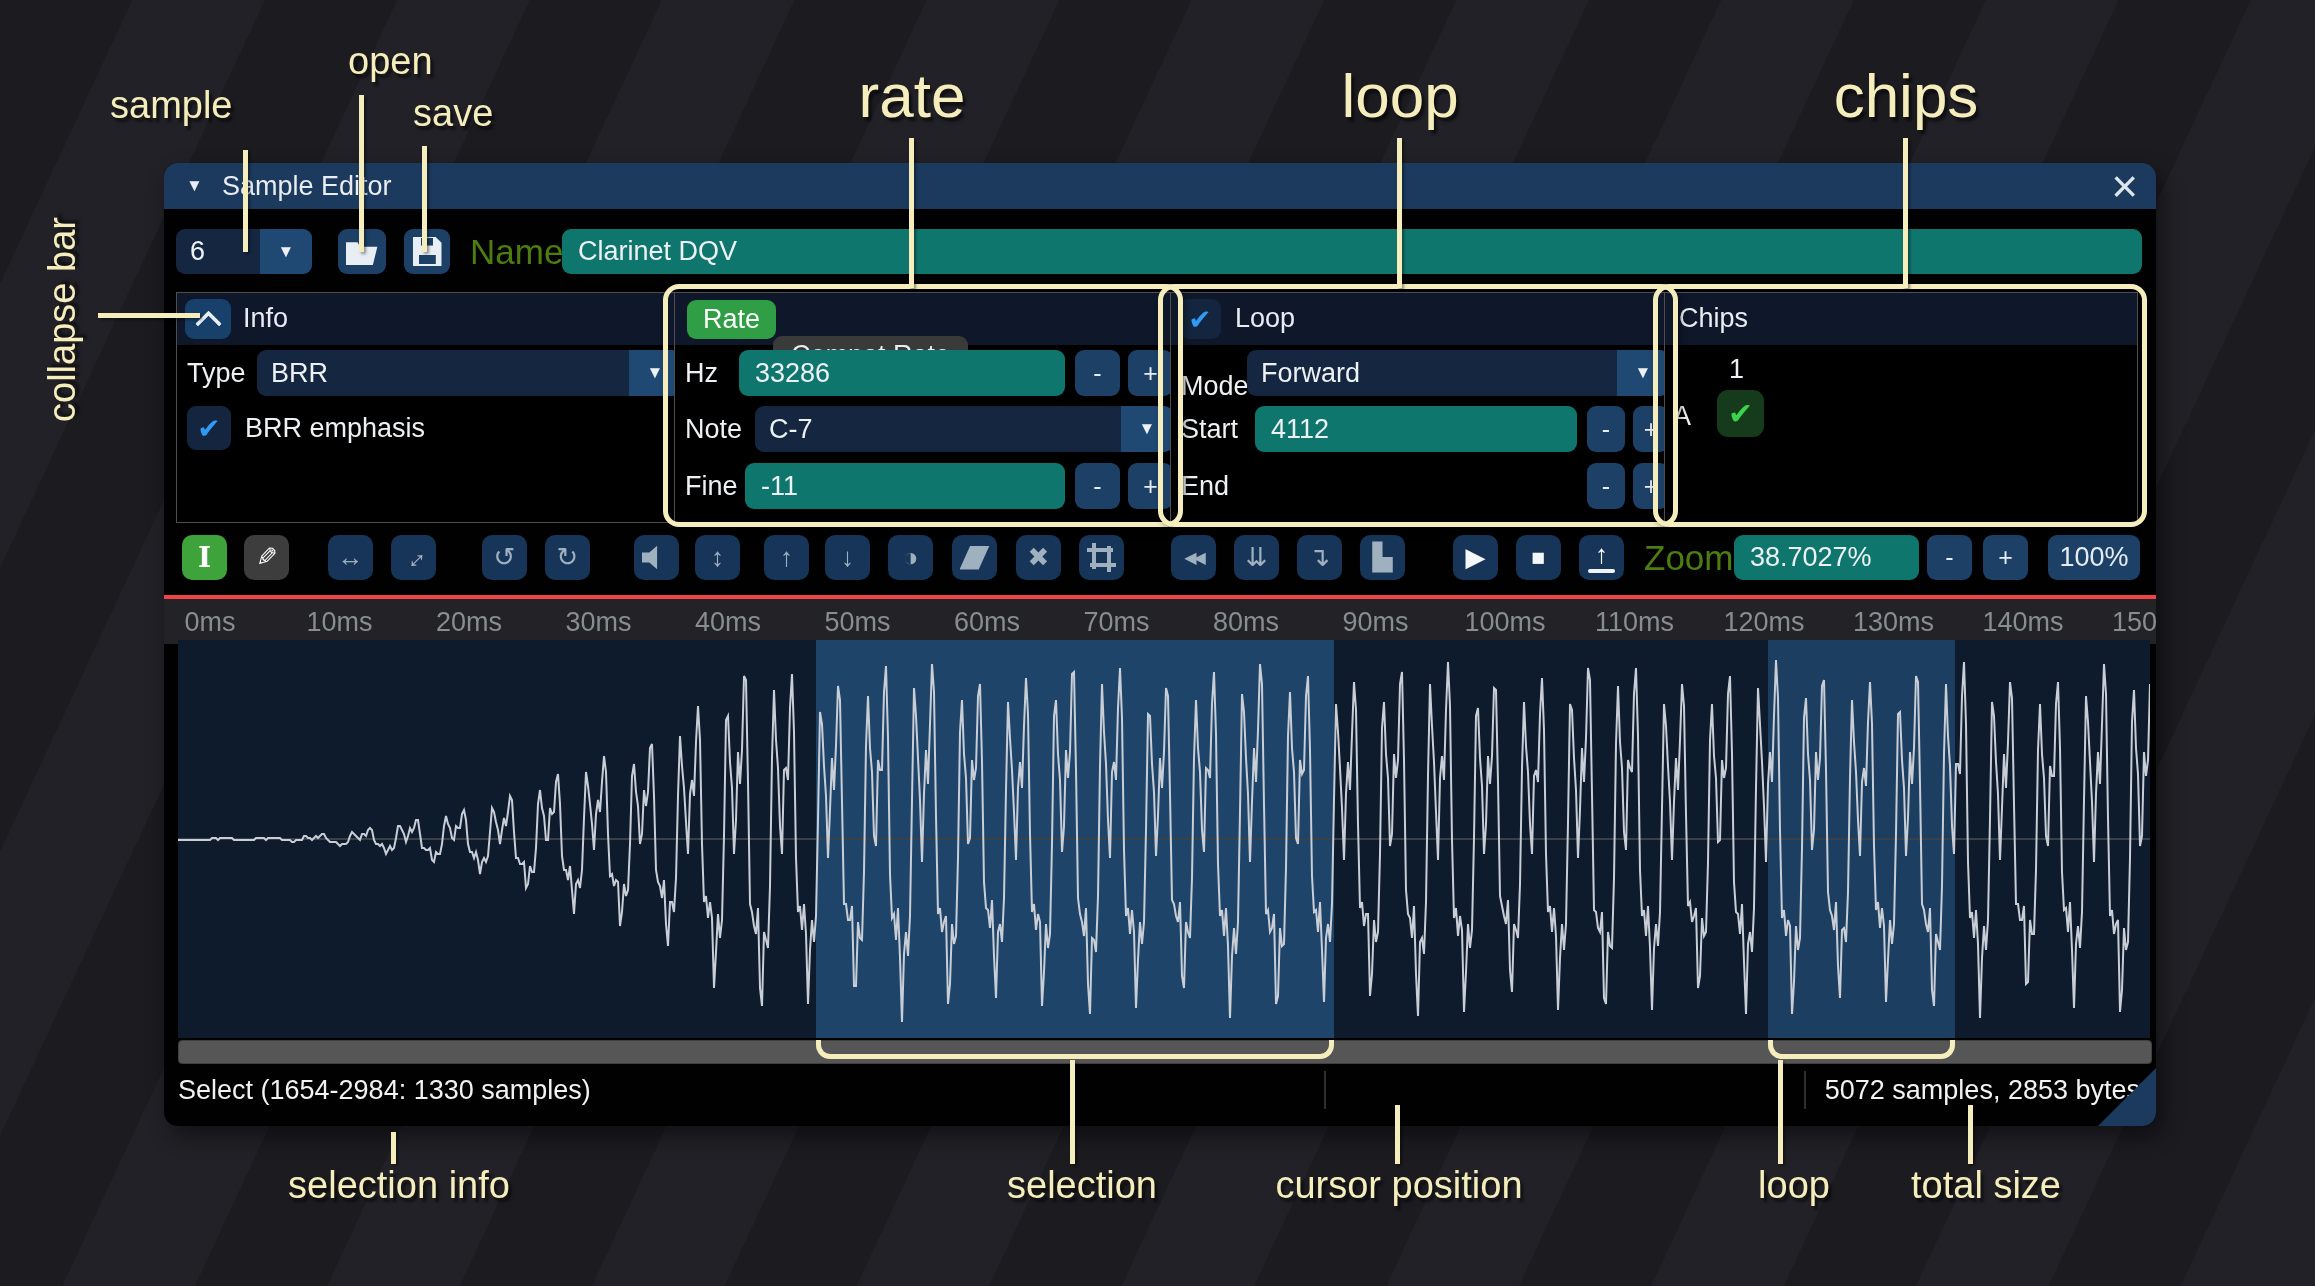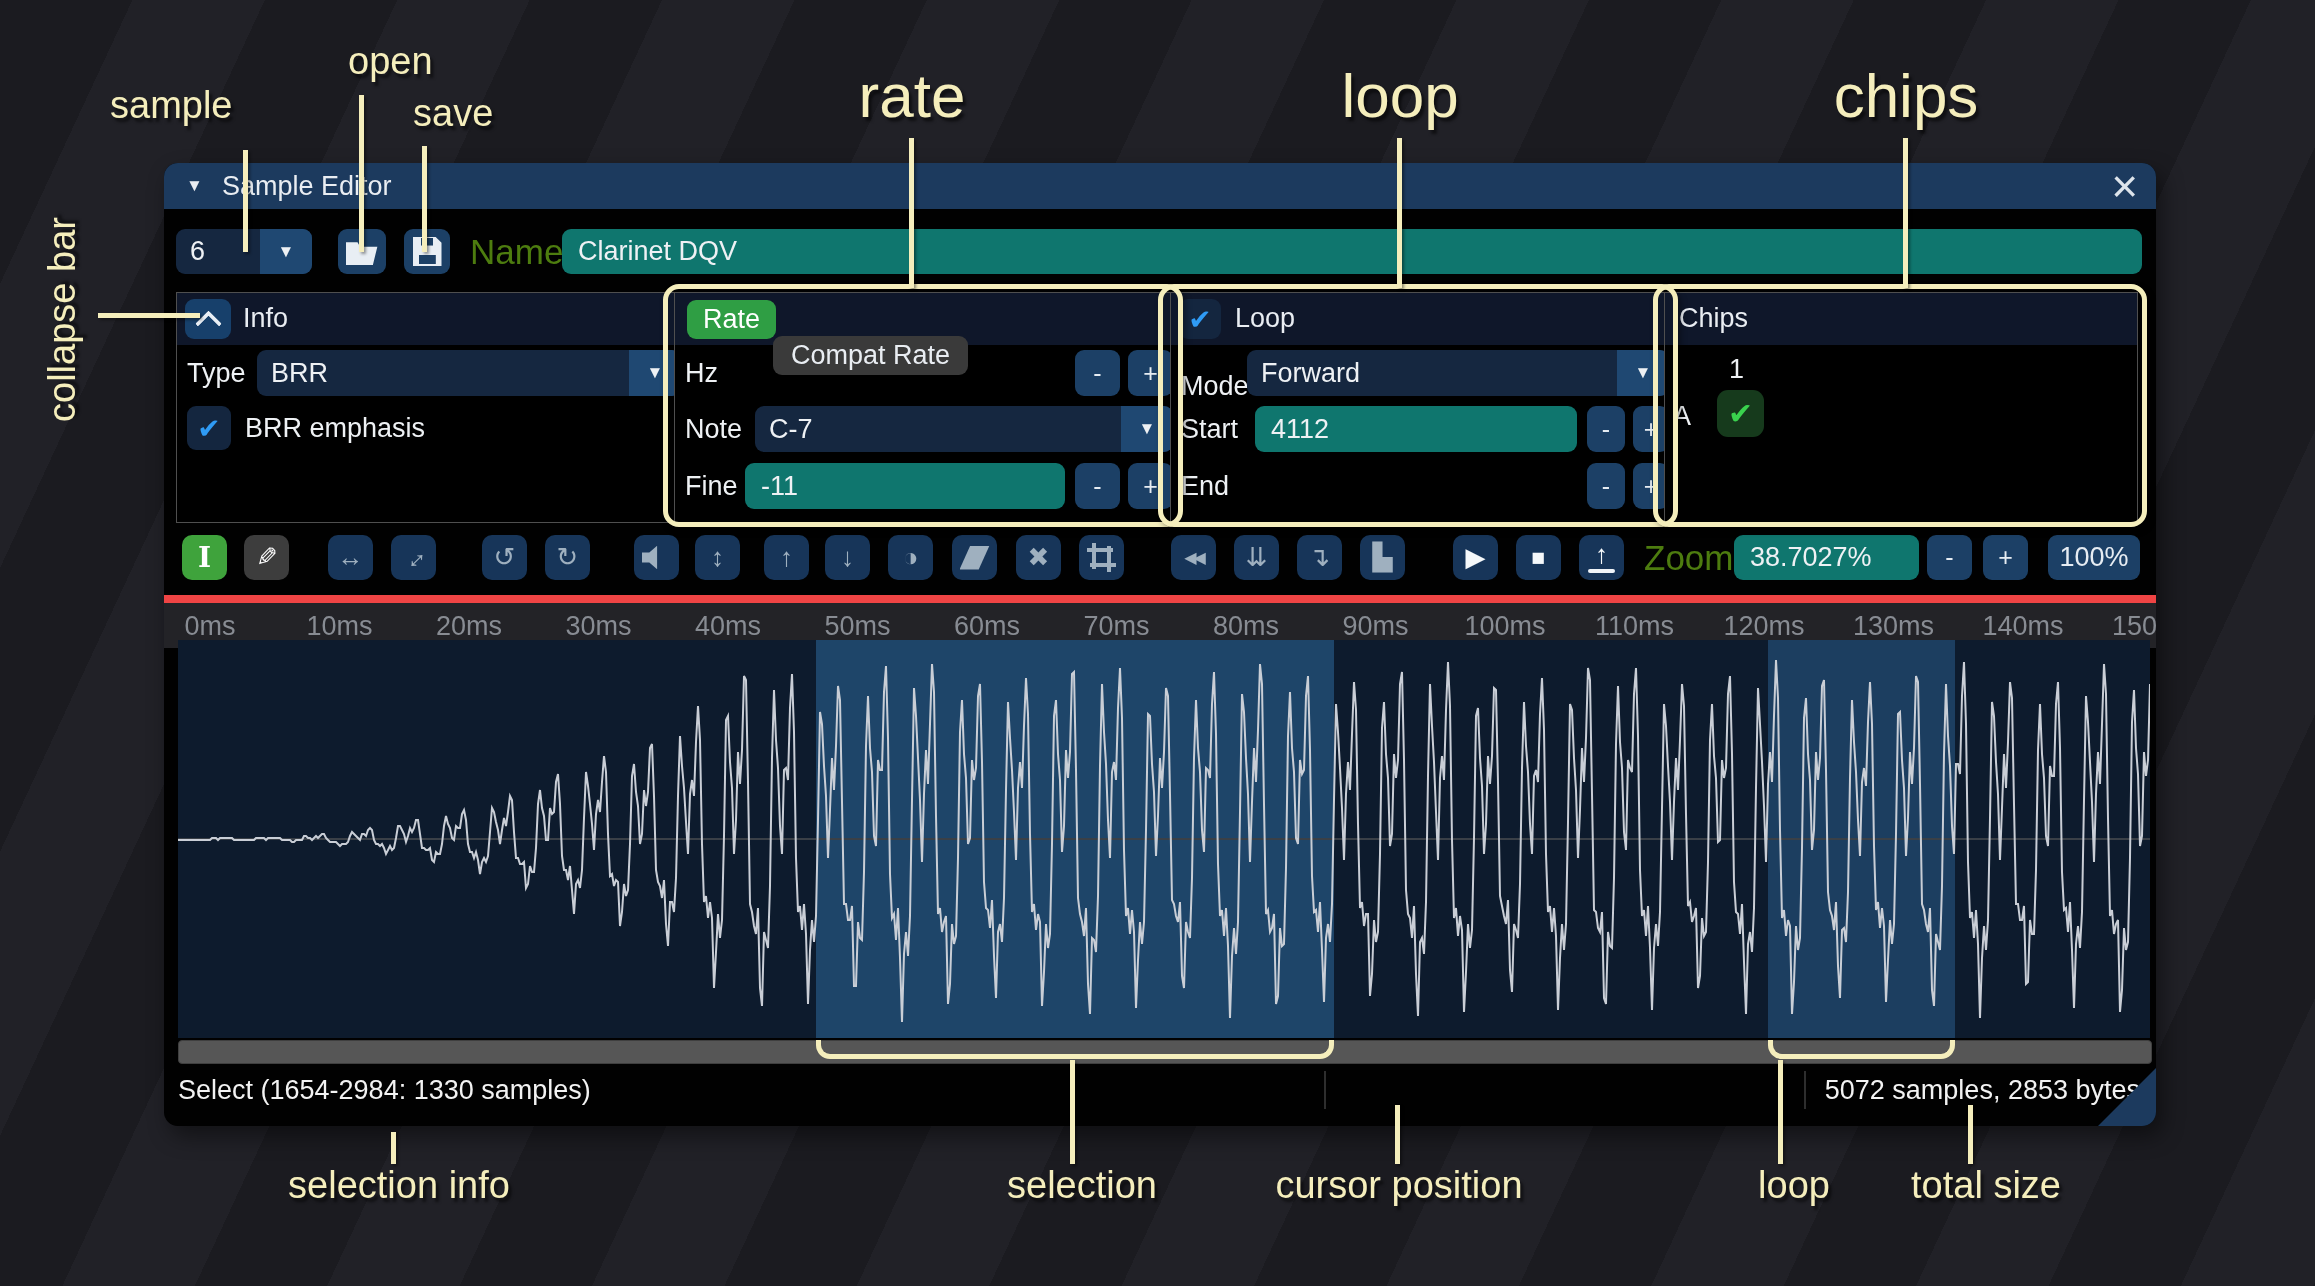--- a/index.html
+++ b/index.html
@@ -69,21 +69,21 @@
         linear-gradient(#9fb0bf,#9fb0bf) 100% 80%/88% 4px;background-repeat:no-repeat;}
   [data-name="folder-open-icon"]{width:32px;height:27px;background:#e8eef4;
         clip-path:polygon(0 16%,36% 16%,44% 32%,98% 32%,84% 100%,0 100%,0 16%);}
   [data-name="save-icon"]{width:29px;height:29px;background:
         linear-gradient(#1c4066,#1c4066) 50% 4%/42% 26%,
         linear-gradient(#1c4066,#1c4066) 50% 92%/58% 32%,#e8eef4;background-repeat:no-repeat;
         clip-path:polygon(0 0,80% 0,100% 20%,100% 100%,0 100%,0 0);}
 
   
   #ruler{position:absolute;left:0;top:432px;width:100%;height:45px;background:#232327;
-         border-top:8px solid #ef4444;overflow:hidden;}
+         border-top:4px solid #ef4444;overflow:hidden;}
   .tick{position:absolute;top:50%;transform:translate(-50%,-50%);color:#888c93;font-size:27px;white-space:nowrap;}
   #wavearea{position:absolute;left:14px;top:477px;width:1972px;height:398px;background:#0d1b2d;overflow:hidden;}
   .sel-overlay{position:absolute;top:0;height:100%;background:#1e4569;}
   .loop-overlay{position:absolute;top:0;height:100%;background:#1c3e60;}
   #centerline{position:absolute;left:0;top:198px;width:100%;height:2px;background:#3a4047;}
   #wavesvg{position:absolute;left:0;top:0;pointer-events:none;}
   #scrollbar{position:absolute;left:14px;top:877px;width:1972px;height:22px;background:#565656;
              border:1px solid #3f3f3f;border-radius:4px;}
   
   .statustext{position:absolute;top:905px;height:45px;line-height:45px;font-size:27px;color:#f2f2f2;white-space:nowrap;}
@@ -151,20 +151,23 @@
       </div>
       <span class="rowlabel" style="left:68px;top:113px;height:44px;line-height:44px;" data-name="brr-emphasis-label">BRR emphasis</span>
     </div>
 
     <div class="panel" style="left:510px;top:129px;width:498px;" data-name="rate-panel">
       <div class="phead" data-name="rate-panel-header">
         <span class="greenbtn" data-name="rate-tab-button">Rate</span>
         <span class="graytab" data-name="compat-rate-tab-button">Compat Rate</span>
       </div>
       <span class="rowlabel" style="top:57px;" data-name="hz-label">Hz</span>
+      <div class="field" style="left:64px;top:57px;width:326px;height:46px;" data-name="hz-input">
+        <span class="tx" style="line-height:46px;" data-name="hz-value">33286</span>
+      </div>
       <div class="mini" style="left:400px;top:57px;" data-name="hz-minus-button">-</div>
       <div class="mini" style="left:453px;top:57px;" data-name="hz-plus-button">+</div>
       <span class="rowlabel" style="top:113px;" data-name="note-label">Note</span>
       <div class="select" style="left:80px;top:113px;width:418px;height:46px;" data-name="note-select">
         <span class="val" style="line-height:46px;" data-name="note-value">C-7</span>
         <span class="arr" data-name="chevron-down-icon">
             <span data-name="dropdown-arrow-glyph">▼</span>
           </span>
       </div>
       <span class="rowlabel" style="top:170px;" data-name="fine-label">Fine</span>

